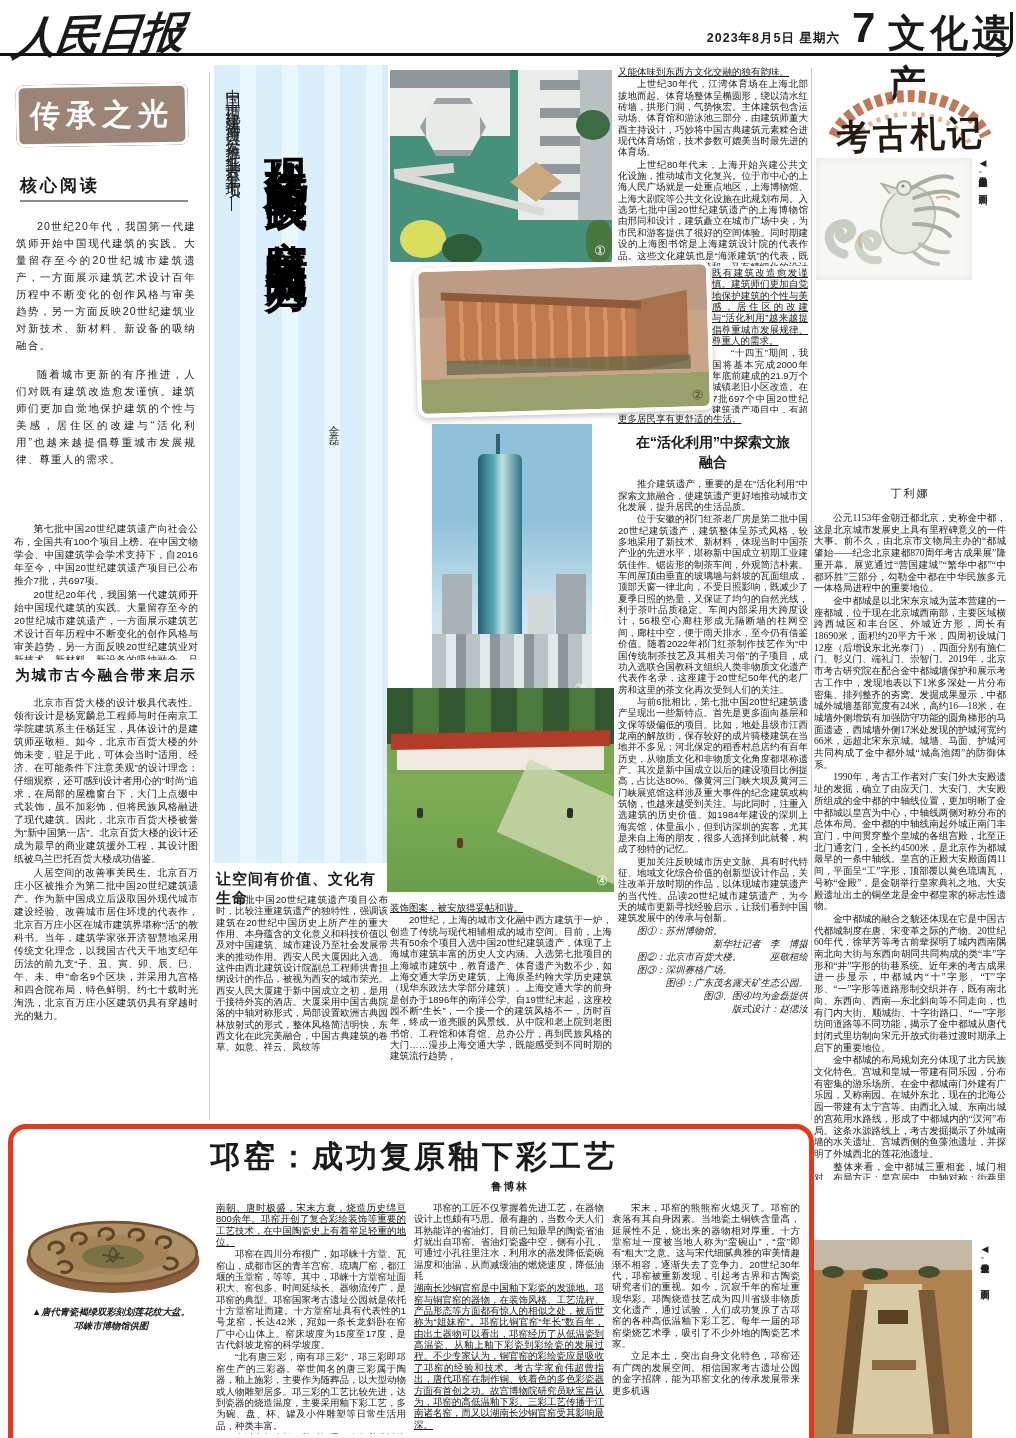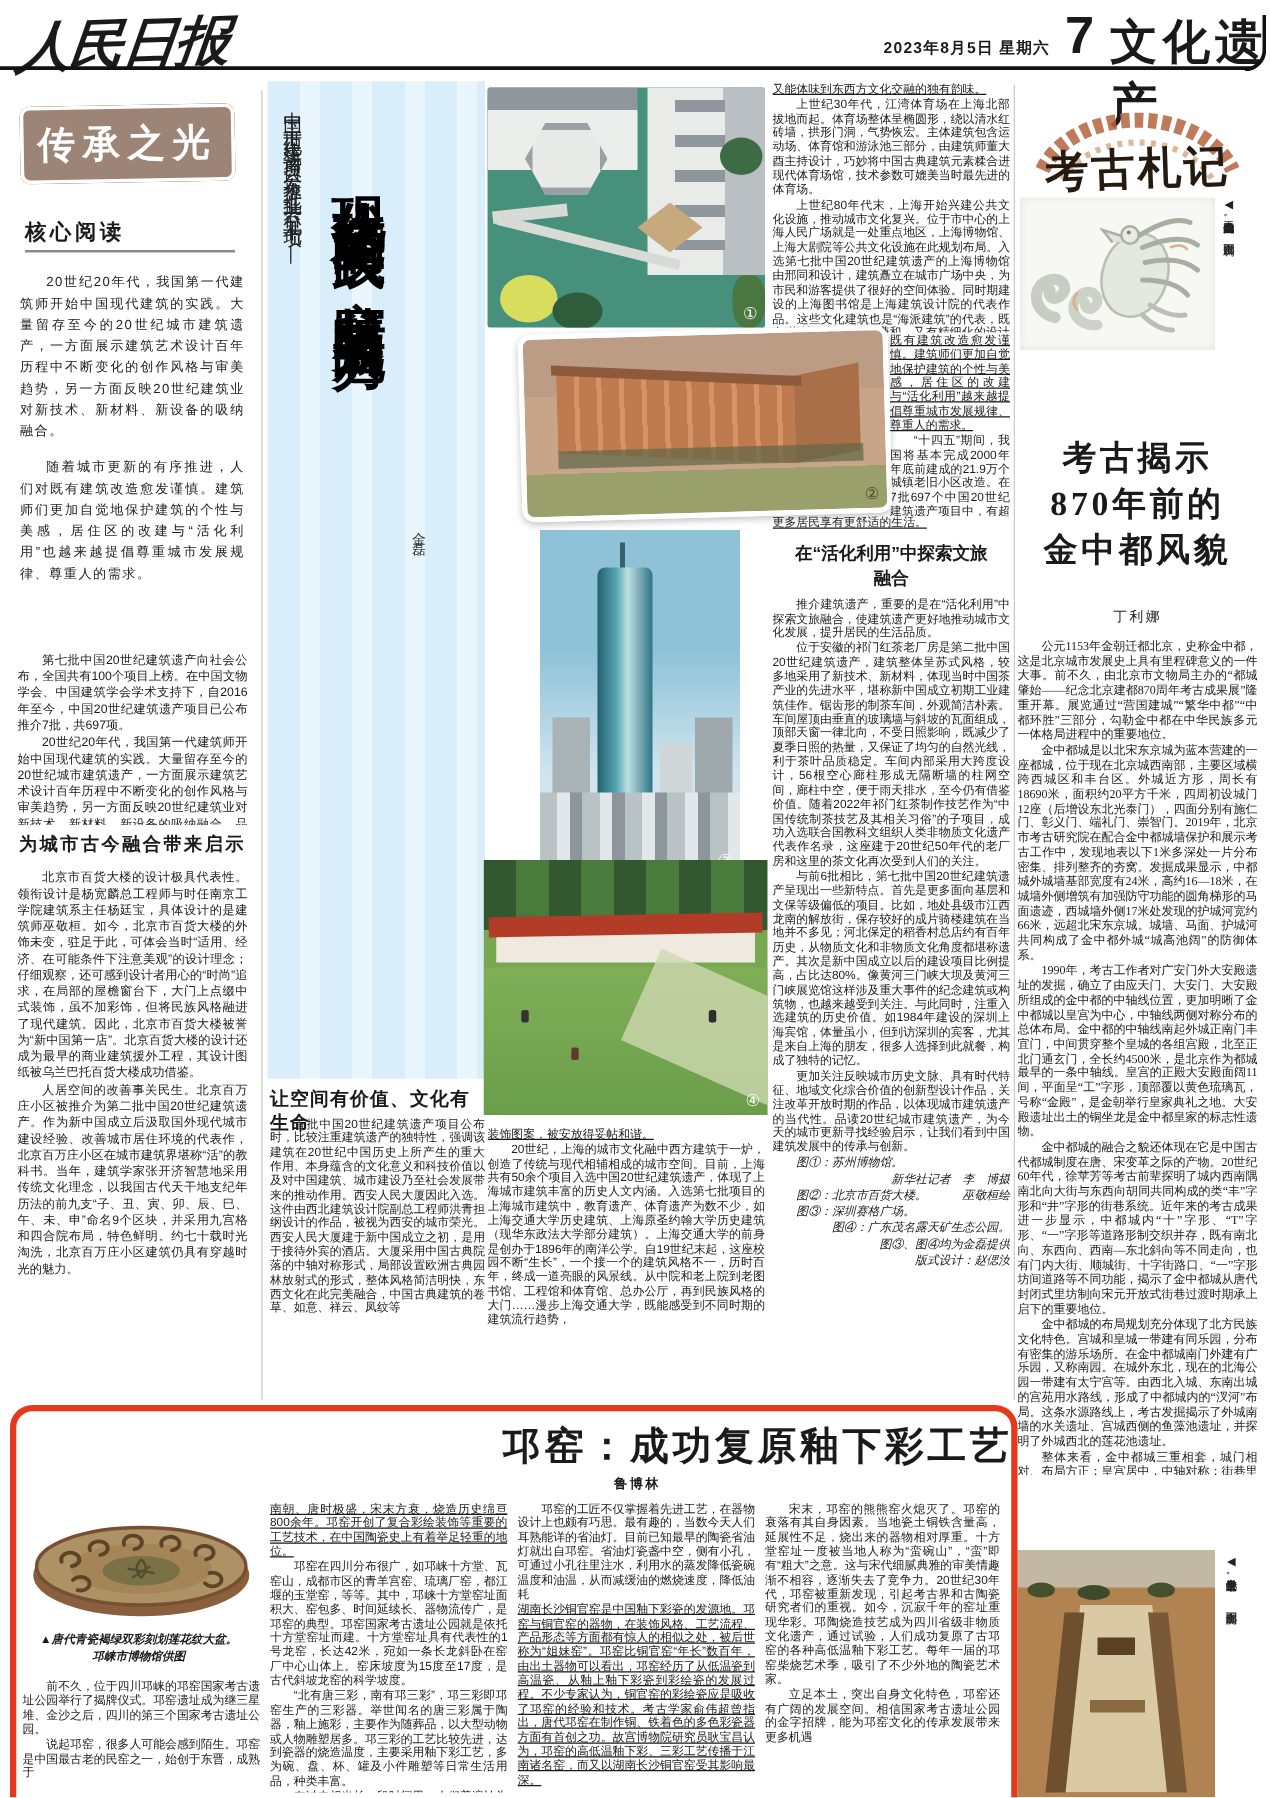--- a/index.html
+++ b/index.html
@@ -43,21 +43,21 @@
   .arcwrap{text-align:center;}
   .arctitle{font-family:"DejaVu Serif",serif;font-size:35px;font-weight:bold;color:#241a10;
             transform:rotate(-2deg);letter-spacing:2px;}
   .vcap{writing-mode:vertical-rl;font-size:9px;line-height:13px;font-family:"Liberation Serif",serif;color:#222;}
   .khead{font-family:"Liberation Serif",serif;font-size:27px;font-weight:bold;text-align:center;
          letter-spacing:3px;line-height:37px;}
   .kauthor{font-family:"Liberation Serif",serif;font-size:11px;text-align:center;letter-spacing:2px;}
   .ktxt{font-family:"Liberation Serif",serif;font-size:9.6px;line-height:11.7px;}
   
   .redbox{border:5px solid #e6391b;border-radius:18px;background:#fff;}
-  .qtitle{font-size:31px;font-weight:900;letter-spacing:3px;text-align:right;}
+  .qtitle{font-size:31px;font-weight:900;letter-spacing:3px;text-align:left;}
   .qauthor{font-size:10.5px;font-weight:bold;text-align:center;letter-spacing:2px;}
   .qcap{font-family:"Liberation Serif",serif;font-style:italic;font-weight:bold;font-size:9.3px;
         line-height:13px;text-align:center;margin:0;}
   .vline{background:#cccccc;width:1px;}
   .clip{overflow:hidden;}
 </style>
 </head>
 <body>
 
 <div id="page">
@@ -197,25 +197,20 @@
       <circle cx="88" cy="30" r="7" fill="#e8ece3" stroke="#aab1a4" stroke-width="2"></circle>
       <circle cx="87" cy="28" r="1.6" fill="#7c8278"></circle>
       <path d="M96,30 q26,-16 40,-10 M98,40 q30,-12 44,-2 M100,52 q28,-6 42,6 M98,66 q26,0 36,12" fill="none" stroke="#a7afa1" stroke-width="4" stroke-linecap="round"></path>
       <path d="M104,86 q16,10 28,8 M98,94 q12,12 24,12" fill="none" stroke="#b9c0b2" stroke-width="4" stroke-linecap="round"></path>
       <path d="M120,40 q10,-4 14,2" fill="none" stroke="#d6b08c" stroke-width="2"></path>
       <path d="M46,76 q-6,8 0,14" fill="none" stroke="#d6b08c" stroke-width="2"></path>
     </svg>
   </div>
   <div class="abs vcap" style="left:976px;top:158px;height:150px;">◀ 房山金陵出土的白玉凤佩饰。　丁利娜供图</div>
 
-  <div class="abs khead" style="left:814px;top:348px;width:192px;">
-    <div>考古揭示</div>
-    <div>870年前的</div>
-    <div>金中都风貌</div>
-  </div>
   <div class="abs kauthor" style="left:814px;top:486px;width:192px;">丁利娜</div>
 
   <div class="abs ktxt clip" style="left:814px;top:512px;width:192px;height:668px;">
     <p class="p">公元1153年金朝迁都北京，史称金中都，这是北京城市发展史上具有里程碑意义的一件大事。前不久，由北京市文物局主办的“都城肇始——纪念北京建都870周年考古成果展”隆重开幕。展览通过“营国建城”“繁华中都”“中都环胜”三部分，勾勒金中都在中华民族多元一体格局进程中的重要地位。</p>
     <p class="p">金中都城是以北宋东京城为蓝本营建的一座都城，位于现在北京城西南部，主要区域横跨西城区和丰台区。外城近方形，周长有18690米，面积约20平方千米，四周初设城门12座（后增设东北光泰门），四面分别有施仁门、彰义门、端礼门、崇智门。2019年，北京市考古研究院在配合金中都城墙保护和展示考古工作中，发现地表以下1米多深处一片分布密集、排列整齐的夯窝。发掘成果显示，中都城外城墙基部宽度有24米，高约16—18米，在城墙外侧增筑有加强防守功能的圆角梯形的马面遗迹，西城墙外侧17米处发现的护城河宽约66米，远超北宋东京城。城墙、马面、护城河共同构成了金中都外城“城高池阔”的防御体系。</p>
     <p class="p">1990年，考古工作者对广安门外大安殿遗址的发掘，确立了由应天门、大安门、大安殿所组成的金中都的中轴线位置，更加明晰了金中都城以皇宫为中心，中轴线两侧对称分布的总体布局。金中都的中轴线南起外城正南门丰宜门，中间贯穿整个皇城的各组宫殿，北至正北门通玄门，全长约4500米，是北京作为都城最早的一条中轴线。皇宫的正殿大安殿面阔11间，平面呈“工”字形，顶部覆以黄色琉璃瓦，号称“金殿”，是金朝举行皇家典礼之地。大安殿遗址出土的铜坐龙是金中都皇家的标志性遗物。</p>
     <p class="p">金中都城的融合之貌还体现在它是中国古代都城制度在唐、宋变革之际的产物。20世纪60年代，徐苹芳等考古前辈探明了城内西南隅南北向大街与东西向胡同共同构成的类“丰”字形和“井”字形的街巷系统。近年来的考古成果进一步显示，中都城内“十”字形、“T”字形、“一”字形等道路形制交织并存，既有南北向、东西向、西南—东北斜向等不同走向，也有门内大街、顺城街、十字街路口、“一”字形坊间道路等不同功能，揭示了金中都城从唐代封闭式里坊制向宋元开放式街巷过渡时期承上启下的重要地位。</p>
     <p class="p">金中都城的布局规划充分体现了北方民族文化特色。宫城和皇城一带建有同乐园，分布有密集的游乐场所。在金中都城南门外建有广乐园，又称南园。在城外东北，现在的北海公园一带建有太宁宫等。由西北入城、东南出城的宫苑用水路线，形成了中都城内的“汊河”布局。这条水源路线上，考古发掘揭示了外城南墙的水关遗址、宫城西侧的鱼藻池遗址，并探明了外城西北的莲花池遗址。</p>
     <p class="p">整体来看，金中都城三重相套，城门相对、布局方正；皇宫居中，中轴对称；街巷里坊，双制并存；宫苑园林，依水就势。这样的布局特色一方面继承吸纳了中原都城的规划理念和礼制思想；另一方面保留着北方游猎民族的风格特色。</p>
 
@@ -254,24 +249,20 @@
         <path d="M148,40 a8,6 0 1 1 9,4"></path>
         <path d="M160,56 a8,6 0 1 1 -4,9"></path>
         <path d="M40,62 a8,6 0 1 1 4,9"></path>
       </g>
       <ellipse cx="100" cy="50" rx="92" ry="34" fill="#5e6b3f" opacity="0.18"></ellipse>
     </svg>
   </div>
   <p class="abs qcap" style="left:14px;top:1306px;width:194px;">▲唐代青瓷褐绿双彩刻划莲花纹大盆。</p>
   <p class="abs qcap" style="left:14px;top:1320px;width:194px;text-align:center;">邛崃市博物馆供图</p>
 
-  <div class="abs flowtxt clip" style="left:18px;top:1344px;width:190px;height:90px;">
-    <p class="p">前不久，位于四川邛崃的邛窑国家考古遗址公园举行了揭牌仪式。邛窑遗址成为继三星堆、金沙之后，四川的第三个国家考古遗址公园。</p>
-    <p class="p">说起邛窑，很多人可能会感到陌生。邛窑是中国最古老的民窑之一，始创于东晋，成熟于</p>
-  </div>
   <div class="abs flowtxt clip" style="left:216px;top:1202px;width:190px;height:232px;">
     <p class="p cont">南朝、唐时极盛，宋末方衰，烧造历史绵亘800余年。邛窑开创了复合彩绘装饰等重要的工艺技术，在中国陶瓷史上有着举足轻重的地位。</p>
     <p class="p">邛窑在四川分布很广，如邛崃十方堂、瓦窑山，成都市区的青羊宫窑、琉璃厂窑，都江堰的玉堂窑，等等。其中，邛崃十方堂窑址面积大、窑包多、时间延续长、器物流传广，是邛窑的典型。邛窑国家考古遗址公园就是依托十方堂窑址而建。十方堂窑址具有代表性的1号龙窑，长达42米，宛如一条长龙斜卧在窑厂中心山体上。窑床坡度为15度至17度，是古代斜坡龙窑的科学坡度。</p>
     <p class="p">“北有唐三彩，南有邛三彩”，邛三彩即邛窑生产的三彩器。举世闻名的唐三彩属于陶器，釉上施彩，主要作为随葬品，以大型动物或人物雕塑居多。邛三彩的工艺比较先进，达到瓷器的烧造温度，主要采用釉下彩工艺，多为碗、盘、杯、罐及小件雕塑等日常生活用品，种类丰富。</p>
     <p class="p">在过去相当长一段时间里，人们普遍认为</p>
   </div>
   <div class="abs flowtxt clip" style="left:414px;top:1202px;width:190px;height:232px;">
     <p class="p">邛窑的工匠不仅掌握着先进工艺，在器物设计上也颇有巧思。最有趣的，当数今天人们耳熟能详的省油灯。目前已知最早的陶瓷省油灯就出自邛窑。省油灯瓷盏中空，侧有小孔，可通过小孔往里注水，利用水的蒸发降低瓷碗温度和油温，从而减缓油的燃烧速度，降低油耗</p>
     <p class="p cont">湖南长沙铜官窑是中国釉下彩瓷的发源地。邛窑与铜官窑的器物，在装饰风格、工艺流程、产品形态等方面都有惊人的相似之处，被后世称为“姐妹窑”。邛窑比铜官窑“年长”数百年，由出土器物可以看出，邛窑经历了从低温瓷到高温瓷、从釉上釉下彩瓷到彩绘瓷的发展过程。不少专家认为，铜官窑的彩绘瓷应是吸收了邛窑的经验和技术。考古学家俞伟超曾指出，唐代邛窑在制作铜、铁着色的多色彩瓷器方面有首创之功。故宫博物院研究员耿宝昌认为，邛窑的高低温釉下彩、三彩工艺传播于江南诸名窑，而又以湖南长沙铜官窑受其影响最深。</p>
   </div>

